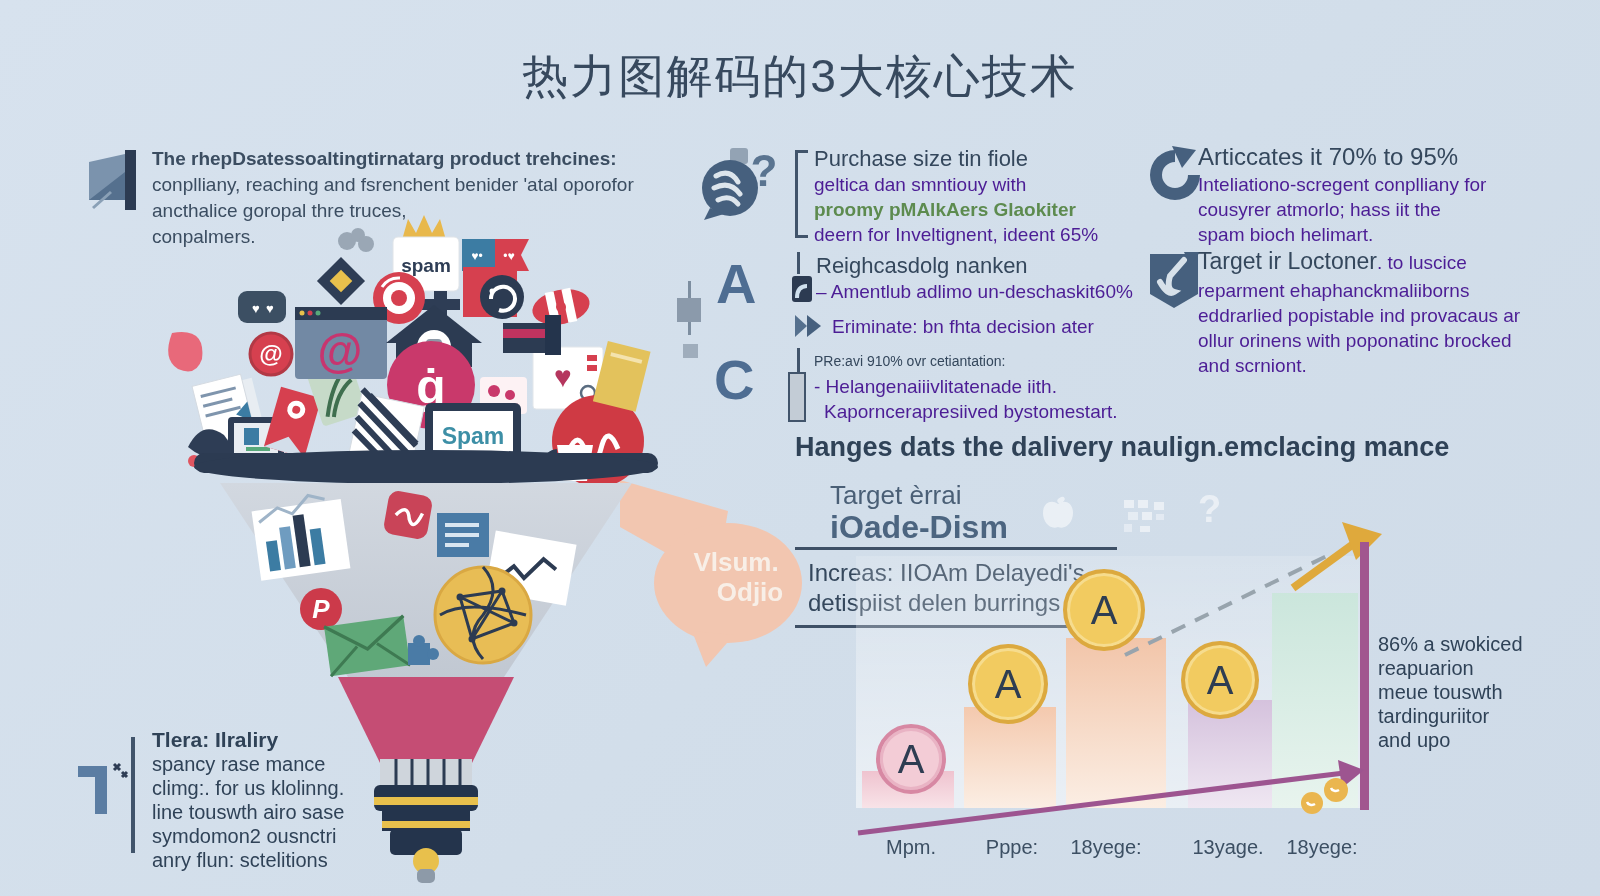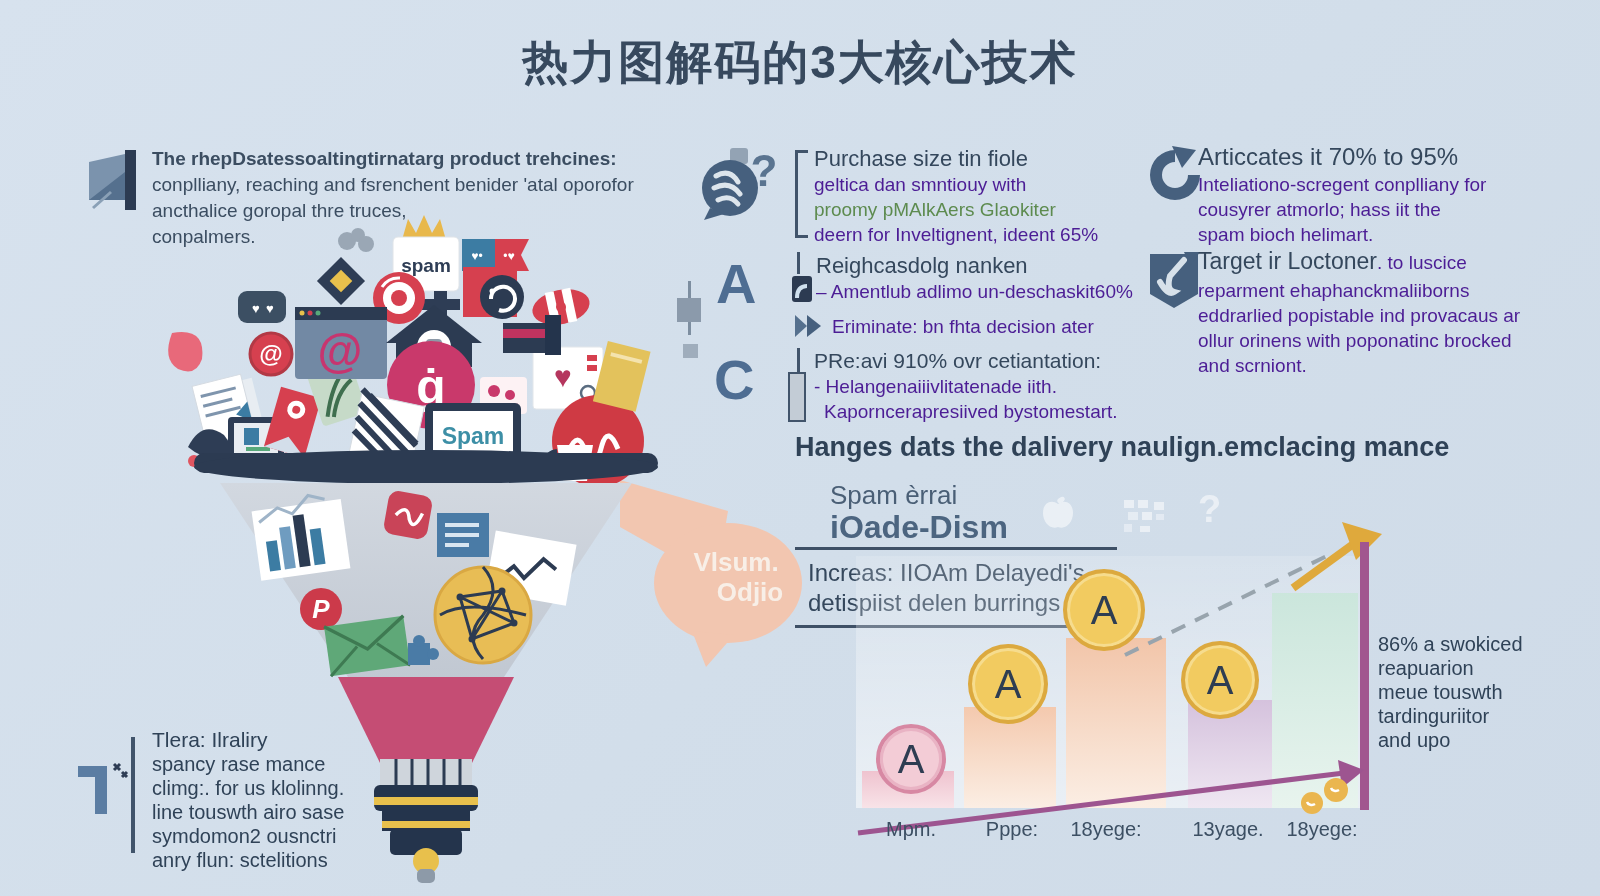--- a/index.html
+++ b/index.html
@@ -1,42 +1,42 @@
 <!DOCTYPE html>
 <html><head>
 <meta charset="utf-8">
 <style>
   html,body{margin:0;padding:0;}
   body{width:1600px;height:896px;position:relative;overflow:hidden;
        background:linear-gradient(135deg,#d7e2ee 0%,#d2deea 55%,#cfdbe8 100%);
        font-family:"Liberation Sans","DejaVu Sans",sans-serif;color:#35485d;}
   .abs{position:absolute;}
-  .title{left:0;right:0;top:32px;text-align:center;font-size:46px;font-weight:700;color:#37495e;letter-spacing:2px;}
+  .title{left:0;right:0;top:46px;text-align:center;font-size:46px;font-weight:400;color:#37495e;letter-spacing:2px;}
   .tline{font-size:19px;line-height:26px;color:#3b4d61;}
   .tline.b{font-weight:600;}
   .blockhead{font-size:22px;font-weight:400;color:#34475c;line-height:26px;}
   .body19{font-size:19px;line-height:25px;color:#4c1d95;}
-  .green{color:#5d8b4f;font-weight:400;}
+  .green{color:#5d8b4f;font-weight:700;}
   .bigletter{font-size:56px;font-weight:700;color:#4e6d92;line-height:1;}
   .bracket{border-left:3px solid #41546b;width:10px;}
   .bracket:before,.bracket:after{content:"";position:absolute;left:0;width:10px;height:3px;background:#41546b;}
   .bracket:before{top:0;} .bracket:after{bottom:0;}
   .vline{background:#41546b;width:3px;}
   .sechead{font-size:27px;font-weight:700;color:#2f4257;}
   .freon1{font-size:26px;color:#4a5f76;line-height:30px;}
   .freon2{font-size:32px;font-weight:700;color:#4c6580;line-height:34px;}
   .hr{height:3px;background:#3e5066;}
   .increas{font-size:24px;line-height:30px;color:#34475c;}
   .note{font-size:20px;line-height:24px;color:#2f4257;}
   .bar{position:absolute;bottom:88px;}
   .marker{position:absolute;border-radius:50%;display:flex;align-items:center;justify-content:center;
           font-size:40px;font-weight:500;color:#2e3d52;}
   .m-pink{background:#f3ccd6;border:4px solid #d788a3;box-shadow:inset 0 0 0 3px #e9b3c4;}
   .m-gold{background:#f2cb60;border:4px solid #dca93f;box-shadow:inset 0 0 0 3px #f6dc8e;}
-  .xlab{position:absolute;top:818px;font-size:20px;color:#3c4f63;text-align:center;width:110px;margin-left:-55px;}
+  .xlab{position:absolute;top:836px;font-size:20px;color:#3c4f63;text-align:center;width:110px;margin-left:-55px;}
   .faint{opacity:.55;}
   .chartpanel{background:linear-gradient(180deg,rgba(255,255,255,.15),rgba(255,255,255,.55));}
 </style>
 </head>
 <body>
 
 <div class="abs title">热力图解码的3大核心技术</div>
 
 <svg class="abs" style="left:85px;top:148px" width="62" height="68" viewBox="0 0 62 68">
   <polygon points="4,14 40,6 40,52 4,52" fill="#7b93ad"></polygon>
@@ -80,21 +80,21 @@
 <svg class="abs" style="left:793px;top:313px" width="32" height="26" viewBox="0 0 32 26">
   <path d="M2,2 L14,13 L2,24 Z" fill="#55708e"></path>
   <path d="M14,2 L28,13 L14,24 Z" fill="#46607e"></path>
 </svg>
 <div class="abs body19" style="left:832px;top:314px">Eriminate: bn fhta decision ater</div>
 
 <div class="abs bigletter" style="left:714px;top:352px">C</div>
 <div class="abs vline" style="left:797px;top:348px;height:70px"></div>
 <div class="abs" style="left:788px;top:372px;width:14px;height:46px;background:#c3ccd6;border:2px solid #41546b"></div>
 <div class="abs" style="left:814px;top:348px">
-  <div class="blockhead" style="font-size:21px">PRe:avi 910% ovr cetiantation:</div>
+  <div class="blockhead" style="font-size:14px">PRe:avi 910% ovr cetiantation:</div>
   <div class="body19">- Helangenaiiivlitatenade iith.</div>
   <div class="body19" style="padding-left:10px">Kaporncerapresiived bystomestart.</div>
 </div>
 
 <div class="abs" style="left:688px;top:281px;width:3px;height:54px;background:#7d8ea0"></div>
 <div class="abs" style="left:677px;top:298px;width:24px;height:24px;background:#8b9aab"></div>
 <div class="abs" style="left:683px;top:344px;width:15px;height:14px;background:#9fadbc"></div>
 
 <svg class="abs" style="left:1146px;top:146px" width="58" height="58" viewBox="0 0 58 58">
   <path d="M29,4 a25,25 0 1,0 25,25 L42,29 a13,13 0 1,1 -13,-13 Z" fill="#46607e"></path>
@@ -118,21 +118,21 @@
   </div>
   <div class="body19">reparment ehaphanckmaliiborns</div>
   <div class="body19">eddrarlied popistable ind provacaus ar</div>
   <div class="body19">ollur orinens with poponatinc brocked</div>
   <div class="body19">and scrniont.</div>
 </div>
 
 <div class="abs sechead" style="left:795px;top:432px">Hanges dats the dalivery naulign.emclacing mance</div>
 
 <div class="abs" style="left:830px;top:480px">
-  <div class="freon1">Spam èrrai</div>
+  <div class="freon1">Target èrrai</div>
   <div class="freon2">iOade-Dism</div>
 </div>
 
 <svg class="abs faint" style="left:1038px;top:494px" width="40" height="40" viewBox="0 0 40 40">
   <path d="M20,10 c-7,-5 -15,-1 -15,9 c0,9 7,17 15,14 c8,3 15,-5 15,-14 c0,-10 -8,-14 -15,-9 z" fill="#ffffff"></path>
   <ellipse cx="23" cy="6" rx="4" ry="2.5" fill="#ffffff" transform="rotate(-30 23 6)"></ellipse>
 </svg>
 <svg class="abs faint" style="left:1124px;top:500px" width="44" height="34" viewBox="0 0 44 34">
   <g fill="#ffffff">
     <rect x="0" y="0" width="10" height="8"></rect>
@@ -365,21 +365,21 @@
   </g>
 </svg>
 
 <svg class="abs" style="left:76px;top:758px" width="56" height="60" viewBox="0 0 56 60">
   <rect x="2" y="8" width="28" height="11" fill="#5b7da3"></rect>
   <rect x="19" y="8" width="12" height="48" fill="#5b7da3"></rect>
   <path d="M38,6 l6,6 m-6,0 l6,-6 m2,8 l5,5 m-5,0 l5,-5" stroke="#2e3d55" stroke-width="3"></path>
 </svg>
 <div class="abs" style="left:131px;top:737px;width:4px;height:116px;background:#41546b"></div>
 <div class="abs" style="left:152px;top:728px">
-  <div class="note" style="font-weight:400;font-size:21px">Tlera: Ilraliry</div>
+  <div class="note" style="font-weight:700;font-size:21px">Tlera: Ilraliry</div>
   <div class="note">spancy rase mance</div>
   <div class="note">climg:. for us klolinng.</div>
   <div class="note">line touswth airo sase</div>
   <div class="note">symdomon2 ousnctri</div>
   <div class="note">anry flun: sctelitions</div>
 </div>
 
 <div class="abs chartpanel" style="left:856px;top:556px;width:508px;height:252px"></div>
 
 <div class="bar" style="left: 862px; width: 92px; height: 37px; background: linear-gradient(rgb(239, 195, 207), rgb(248, 227, 232));"></div>

